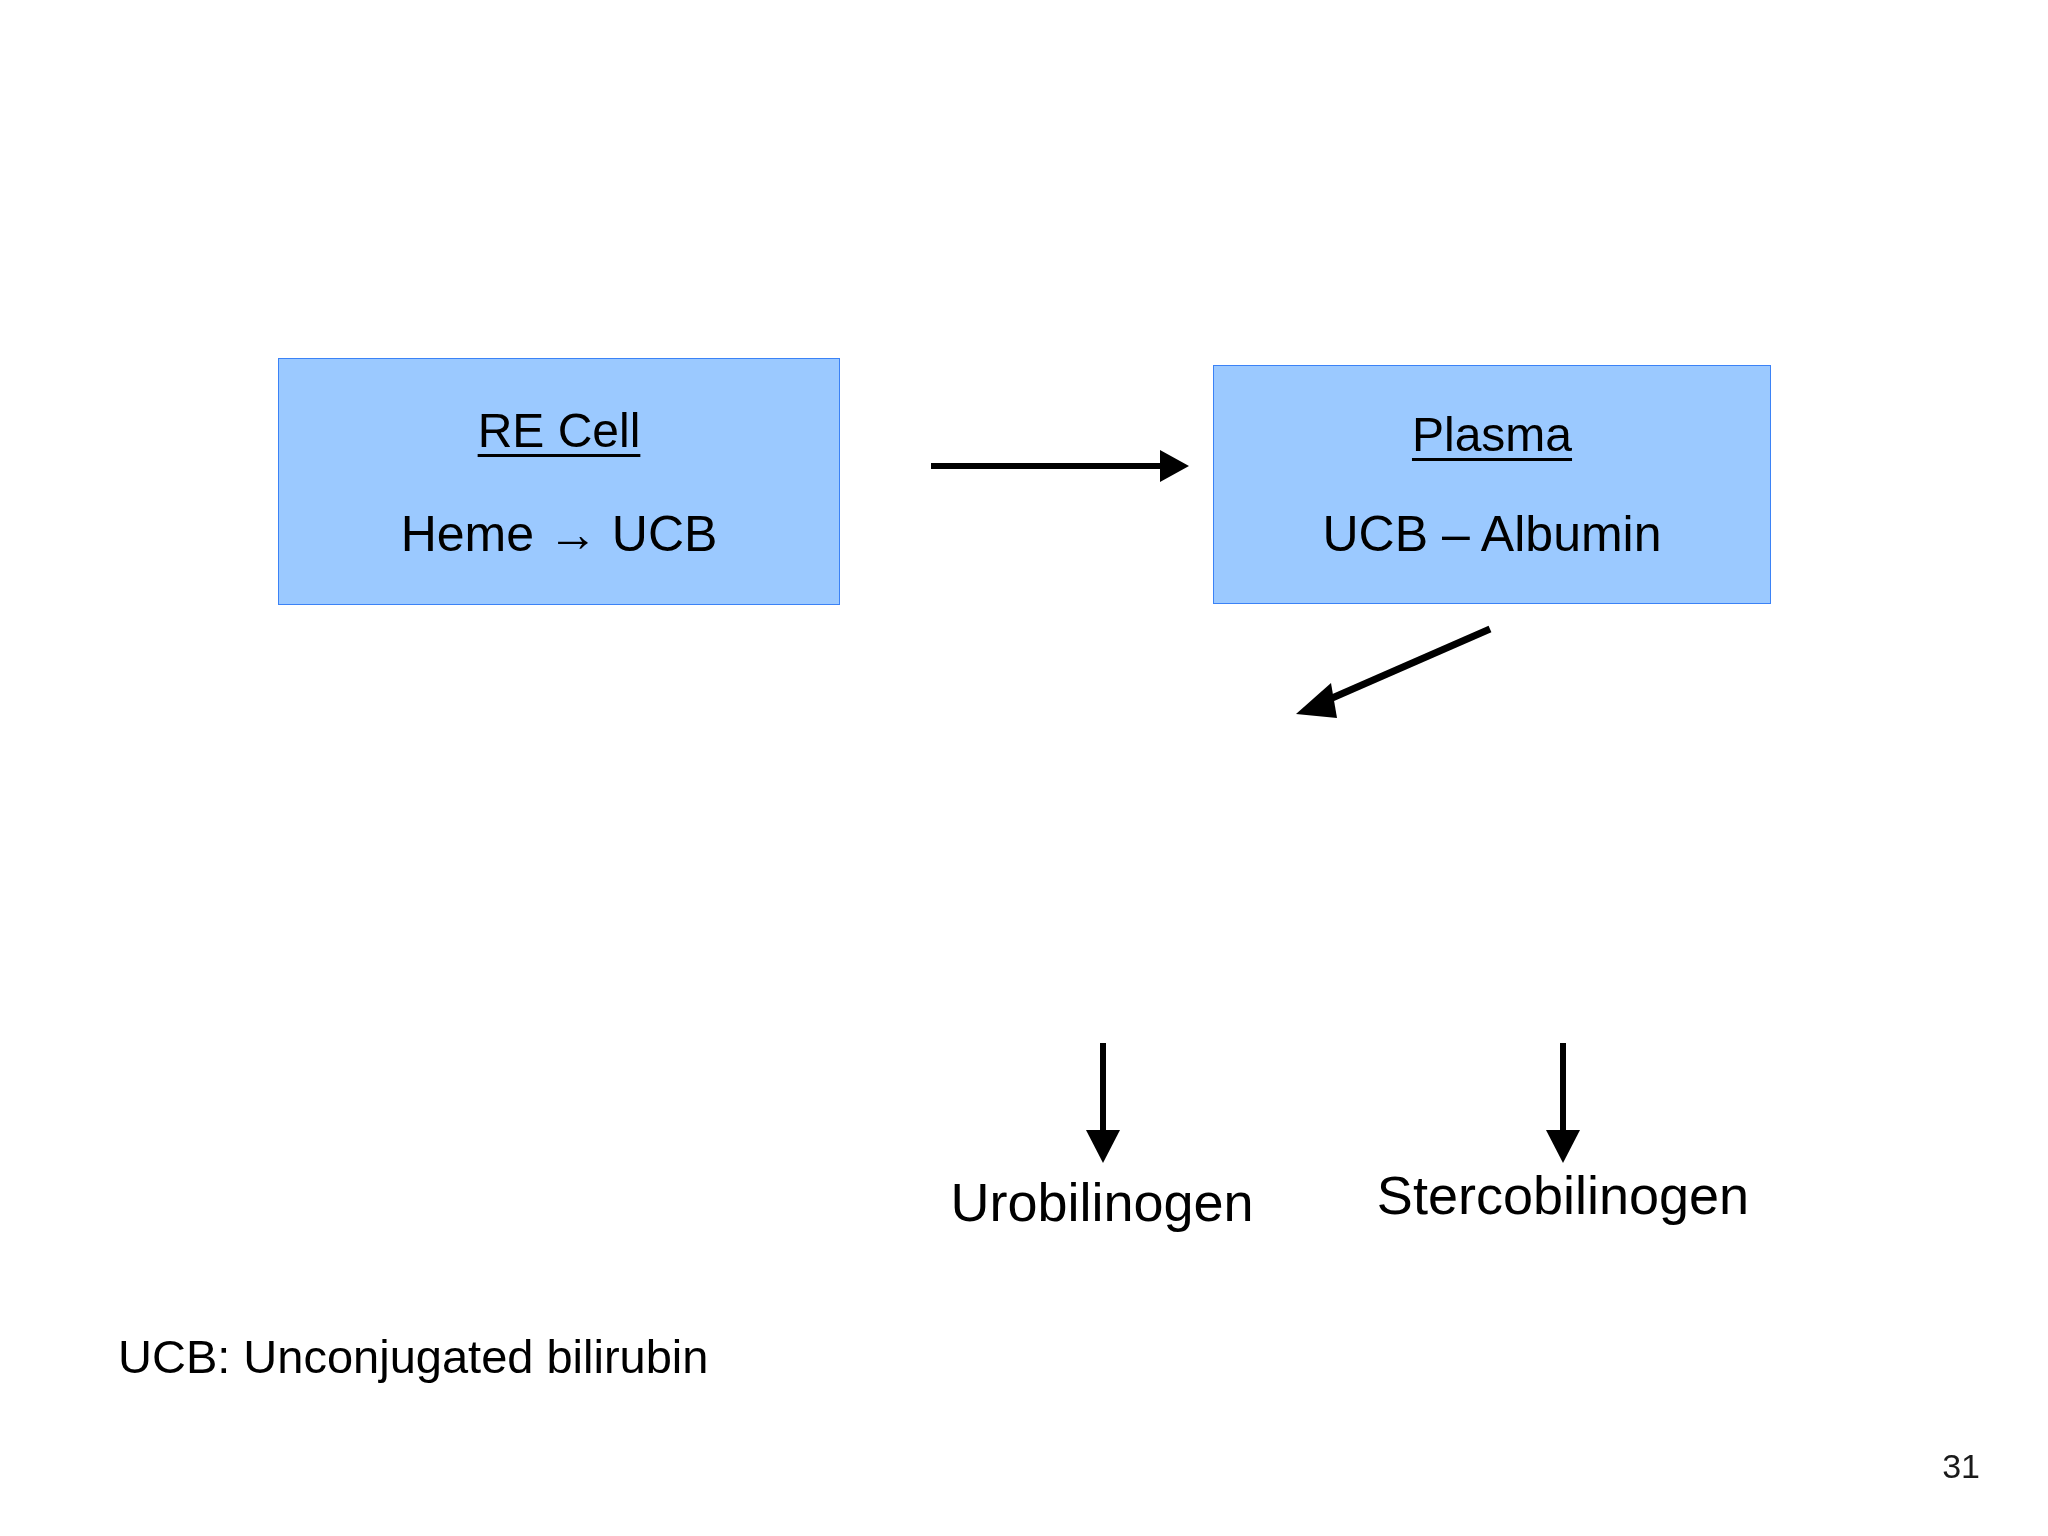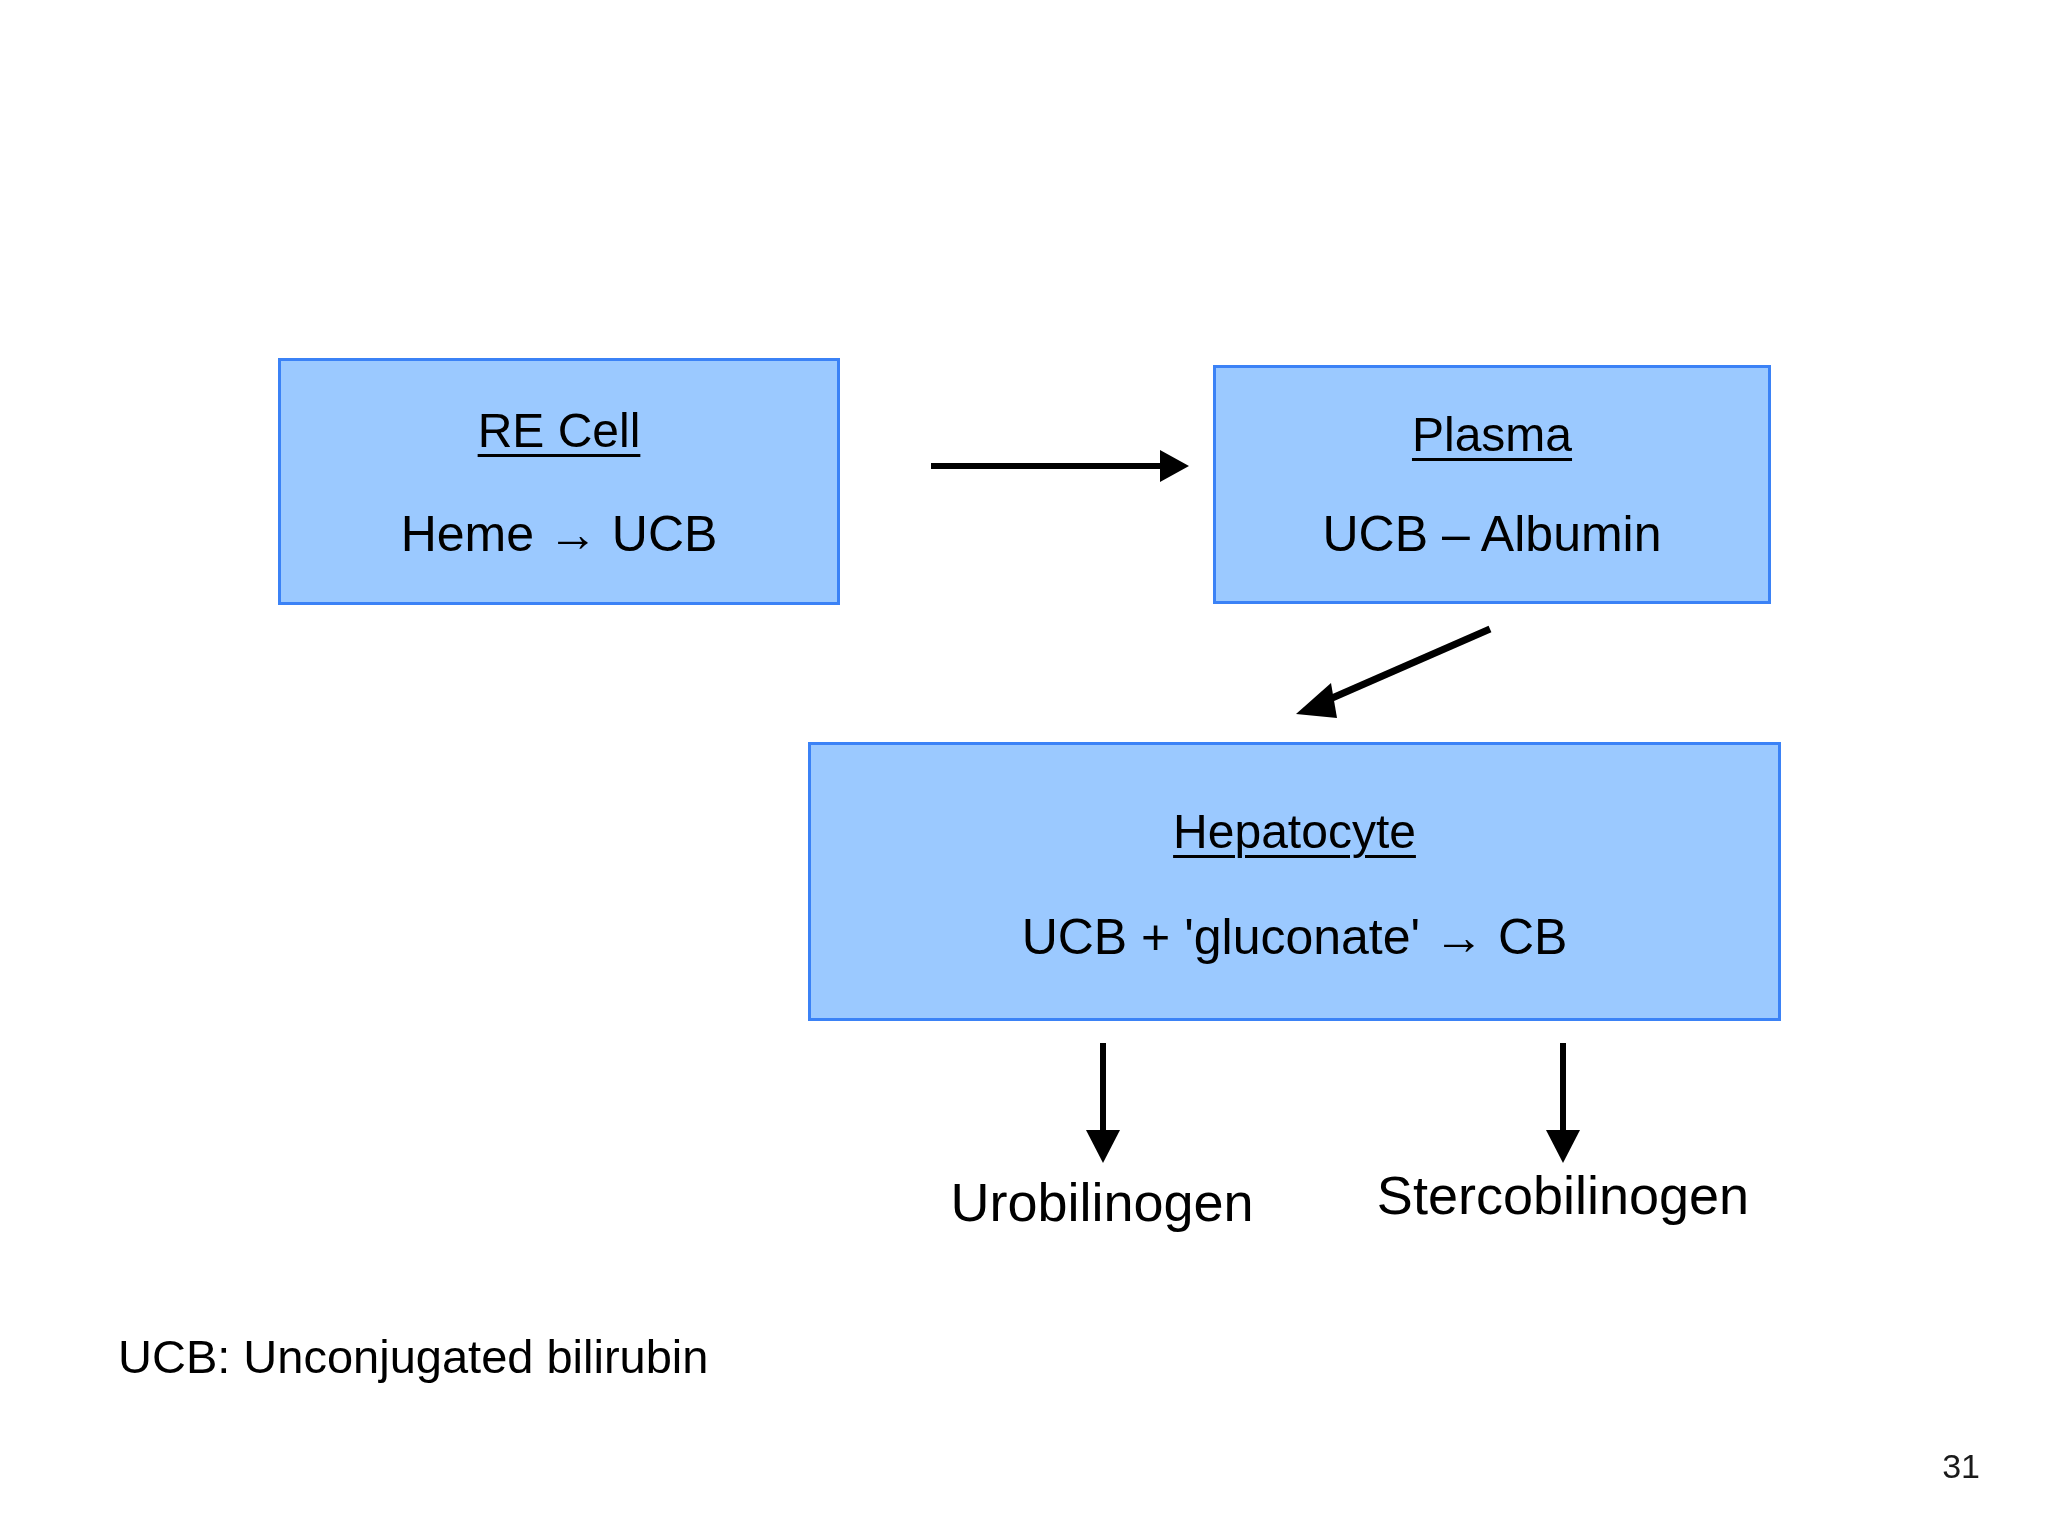--- a/index.html
+++ b/index.html
@@ -32,21 +32,21 @@
     color: #000000;
     letter-spacing: -0.5px;
     white-space: pre;
   }
 
   
   .node-box {
     position: absolute;
     box-sizing: border-box;
     background: #9BC9FF;
-    border: 3px solid #3b82f6;
+    border: 1px solid #3b82f6;
     display: flex;
     flex-direction: column;
     align-items: center;
     justify-content: center;
     color: #000000;
   }
   .node-heading {
     font-size: 48px;
     line-height: 1.15;
     text-decoration: underline;
@@ -140,24 +140,20 @@
   <div class="node-box" id="box-re-cell">
     <div class="node-heading">RE Cell</div>
     <div class="node-body">Heme → UCB</div>
   </div>
 
   <div class="node-box" id="box-plasma">
     <div class="node-heading">Plasma</div>
     <div class="node-body">UCB – Albumin</div>
   </div>
 
-  <div class="node-box" id="box-hepatocyte">
-    <div class="node-heading">Hepatocyte</div>
-    <div class="node-body">UCB + 'gluconate' → CB</div>
-  </div>
 
   <svg id="arrow-layer" viewBox="0 0 2048 1536">
 
     <g>
       <line x1="931" y1="466" x2="1160" y2="466" stroke="#000000" stroke-width="6"></line>
       <polygon points="1160,450 1189,466 1160,482" fill="#000000"></polygon>
     </g>
 
     <g>
       <line x1="1490" y1="629" x2="1323" y2="702" stroke="#000000" stroke-width="7"></line>

